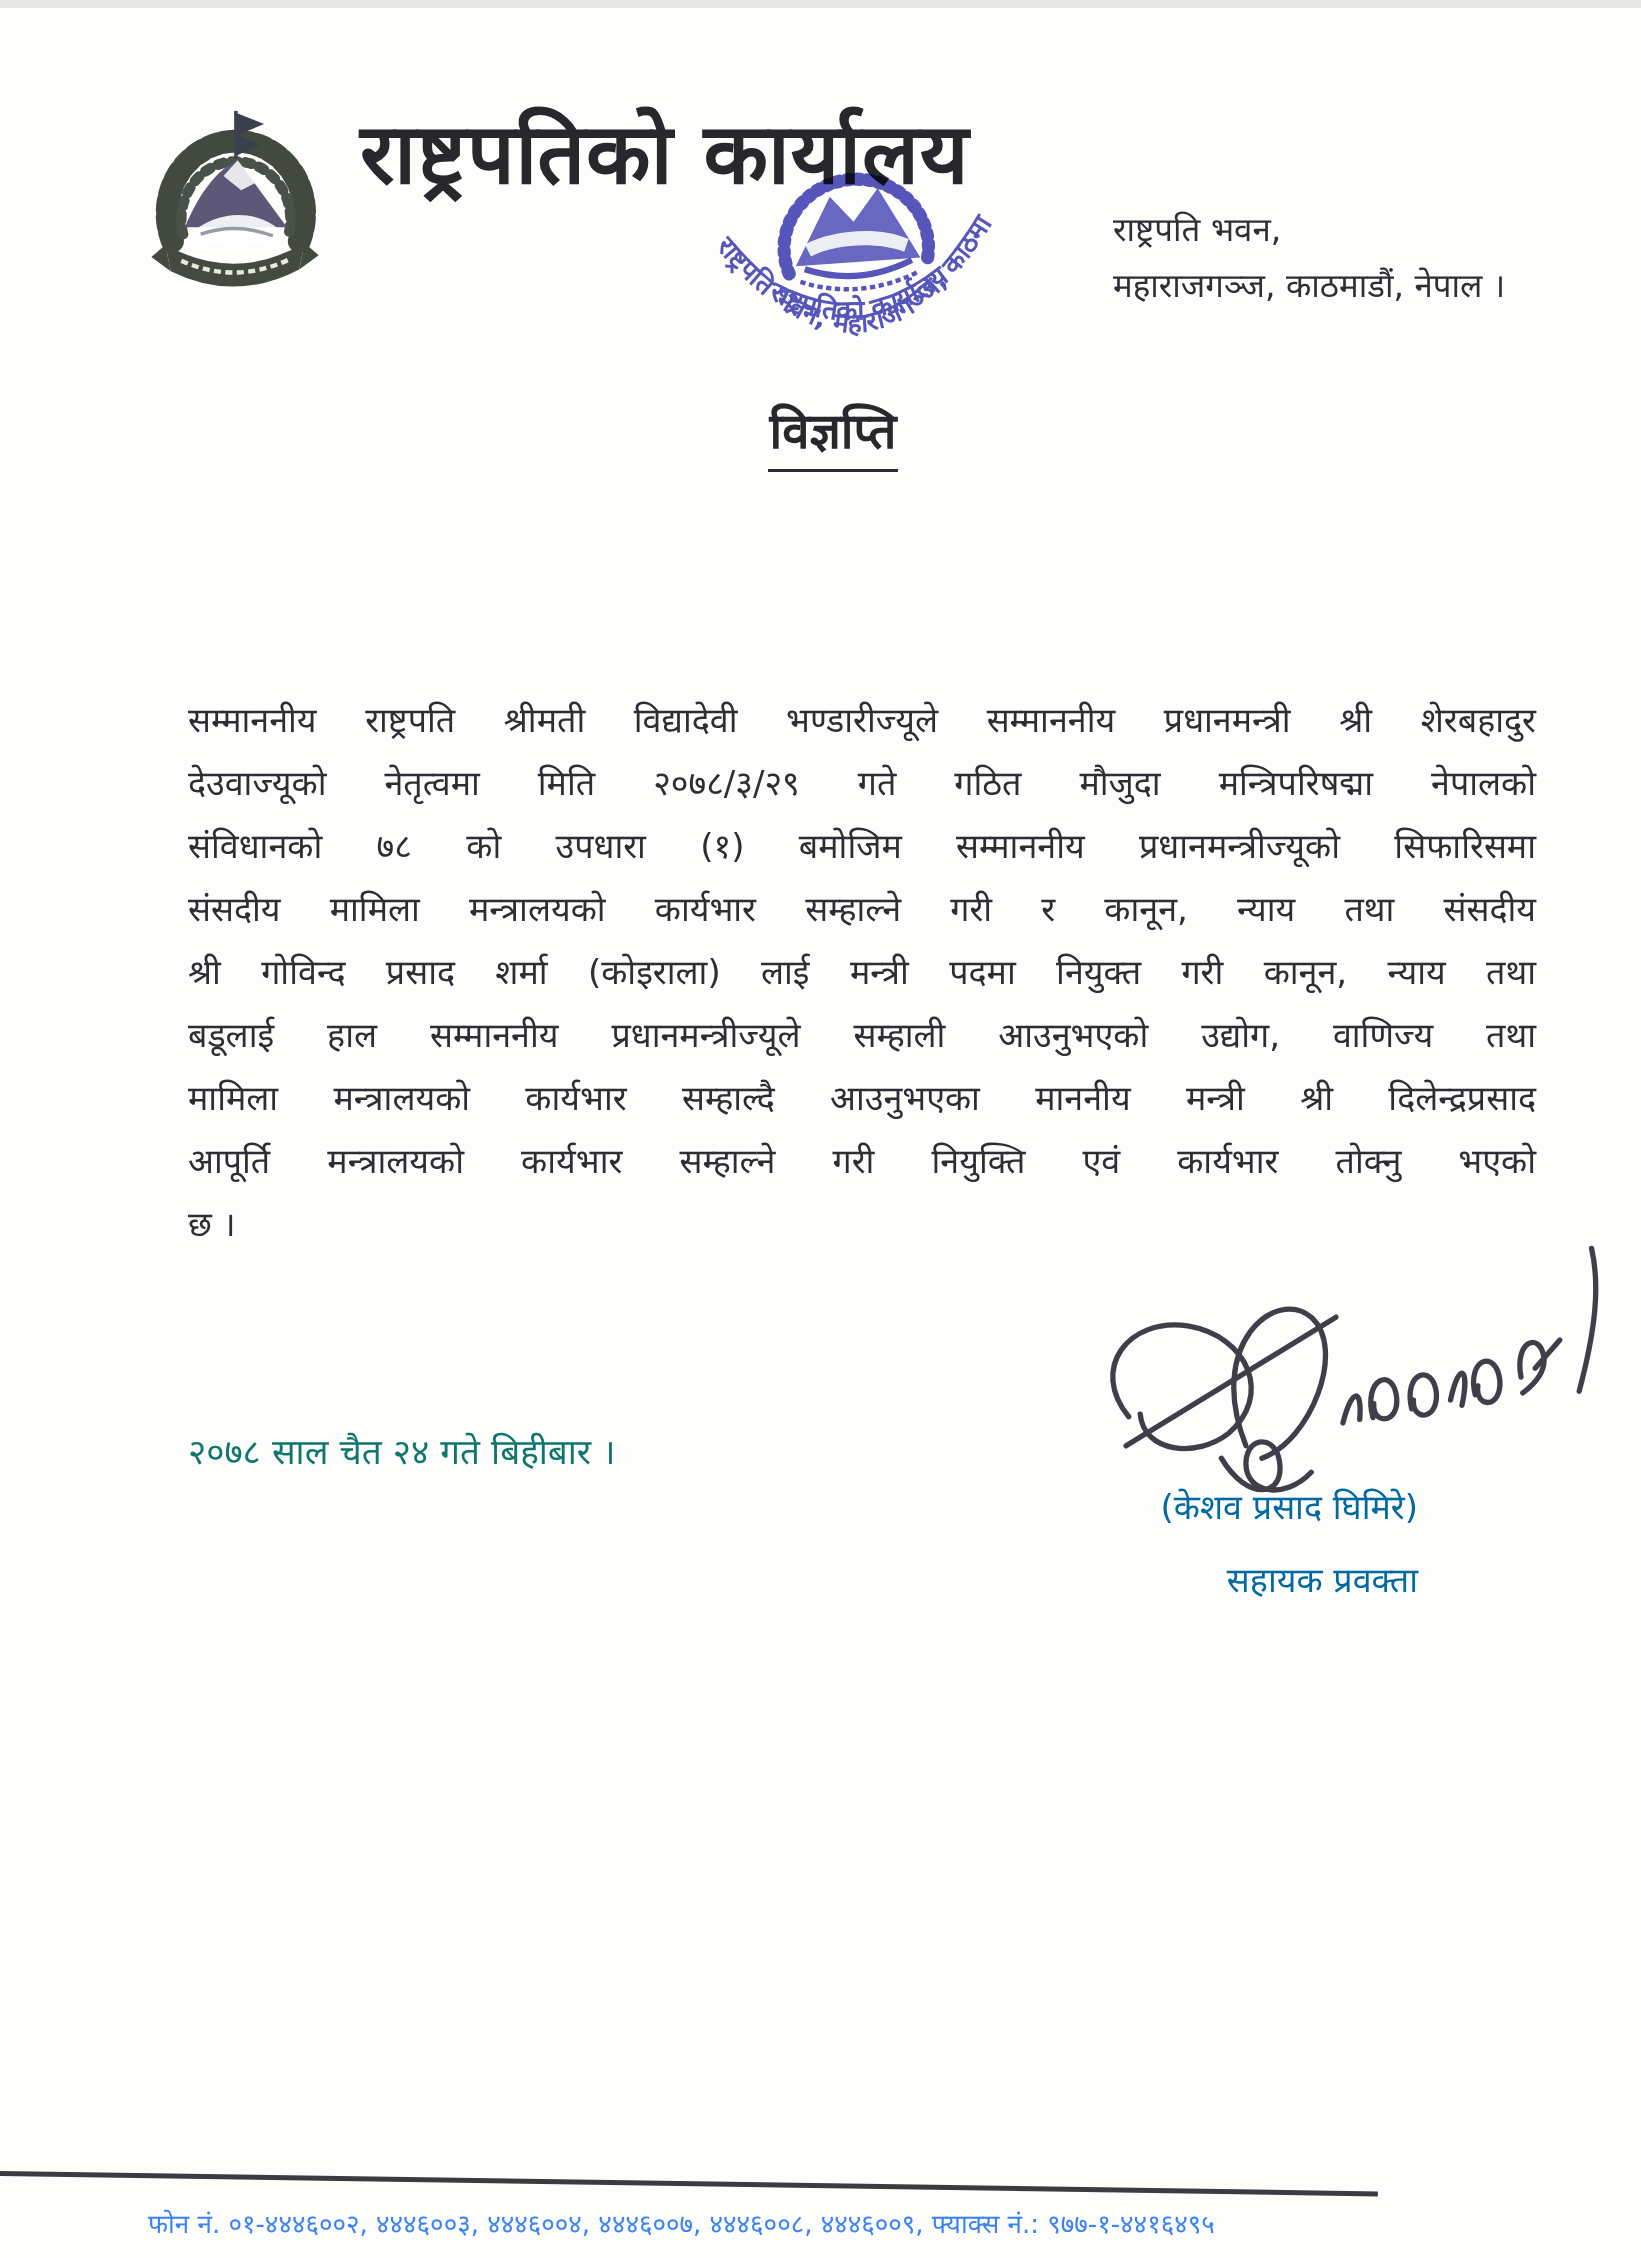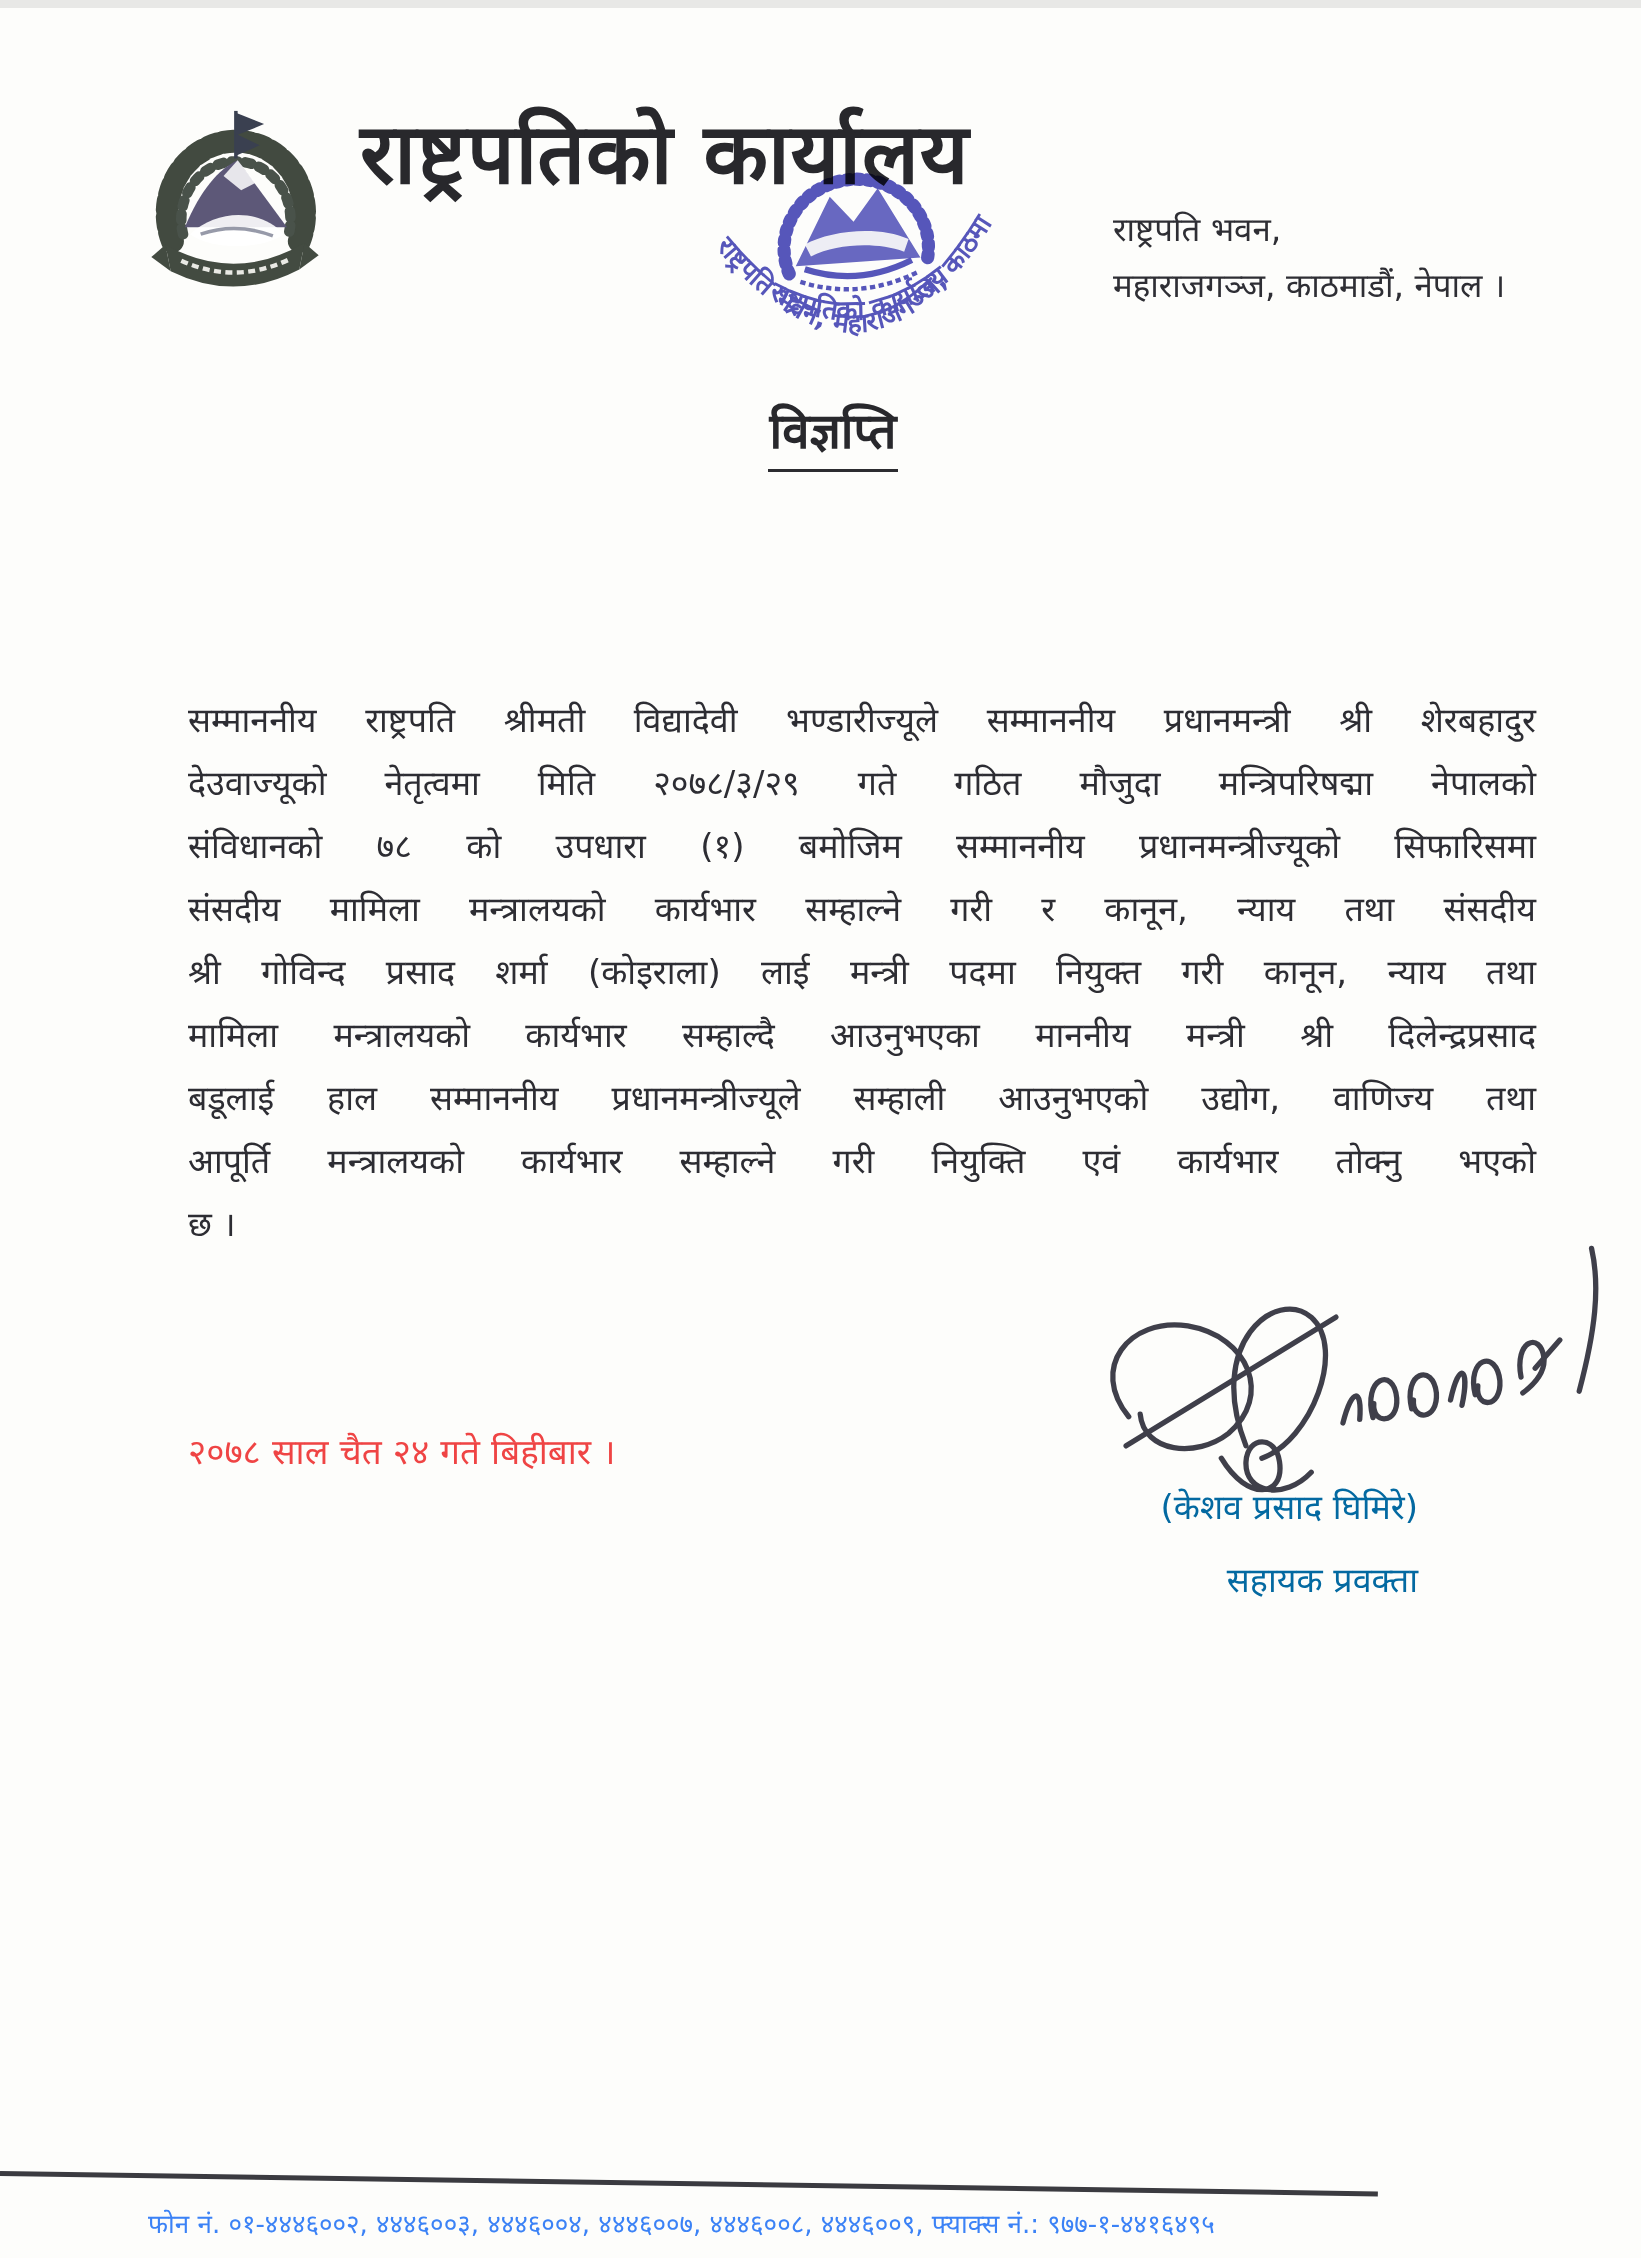--- a/index.html
+++ b/index.html
@@ -46,21 +46,21 @@
   }
   .body-line{
     height:63px;line-height:63px;
     text-align:justify;text-align-last:justify;
     overflow:visible;white-space:nowrap;
   }
   .body-line:last-child{text-align-last:left;white-space:normal;}
   
   .date-line{
     position:absolute;left:188px;top:1419px;
-    font-size:35px;color:#ef4444;white-space:nowrap;
+    font-size:35px;color:#0f766e;white-space:nowrap;
   }
   .signature{position:absolute;left:1045px;top:1228px;width:573px;height:291px;}
   .signatory{
     position:absolute;left:1039px;top:1475px;width:379px;
     text-align:right;font-size:34px;color:#0369a1;
   }
   .signatory .signatory-title{margin-top:26.5px;}
   
   .footer-rule{
     position:absolute;left:0;top:2163px;width:1378px;height:5.3px;
@@ -129,22 +129,22 @@
   <div class="heading">
     <span>विज्ञप्ति</span>
   </div>
 
   <div class="body-text">
       <div class="body-line">सम्माननीय राष्ट्रपति श्रीमती विद्यादेवी भण्डारीज्यूले सम्माननीय प्रधानमन्त्री श्री शेरबहादुर</div>
       <div class="body-line">देउवाज्यूको नेतृत्वमा मिति २०७८/३/२९ गते गठित मौजुदा मन्त्रिपरिषद्मा नेपालको</div>
       <div class="body-line">संविधानको ७८ को उपधारा (१) बमोजिम सम्माननीय प्रधानमन्त्रीज्यूको सिफारिसमा</div>
       <div class="body-line">संसदीय मामिला मन्त्रालयको कार्यभार सम्हाल्ने गरी र कानून, न्याय तथा संसदीय</div>
       <div class="body-line">श्री गोविन्द प्रसाद शर्मा (कोइराला) लाई मन्त्री पदमा नियुक्त गरी कानून, न्याय तथा</div>
+      <div class="body-line">बडूलाई हाल सम्माननीय प्रधानमन्त्रीज्यूले सम्हाली आउनुभएको उद्योग, वाणिज्य तथा</div>
       <div class="body-line">मामिला मन्त्रालयको कार्यभार सम्हाल्दै आउनुभएका माननीय मन्त्री श्री दिलेन्द्रप्रसाद</div>
-      <div class="body-line">बडूलाई हाल सम्माननीय प्रधानमन्त्रीज्यूले सम्हाली आउनुभएको उद्योग, वाणिज्य तथा</div>
       <div class="body-line">आपूर्ति मन्त्रालयको कार्यभार सम्हाल्ने गरी  नियुक्ति एवं कार्यभार तोक्नु भएको</div>
       <div class="body-line">छ ।</div>
     </div>
 
   <div class="date-line">२०७८ साल चैत २४ गते बिहीबार ।</div>
 
   <svg class="signature" viewBox="0 0 650 330" aria-hidden="true">
     <g fill="none" stroke="#3f3f4a" stroke-width="6" stroke-linecap="round" stroke-linejoin="round">
       <path d="M 95,205 C 50,150 95,92 162,102 C 232,114 258,182 208,224 C 172,252 112,246 108,202"></path>
       <path d="M 330,92 L 92,238"></path>

